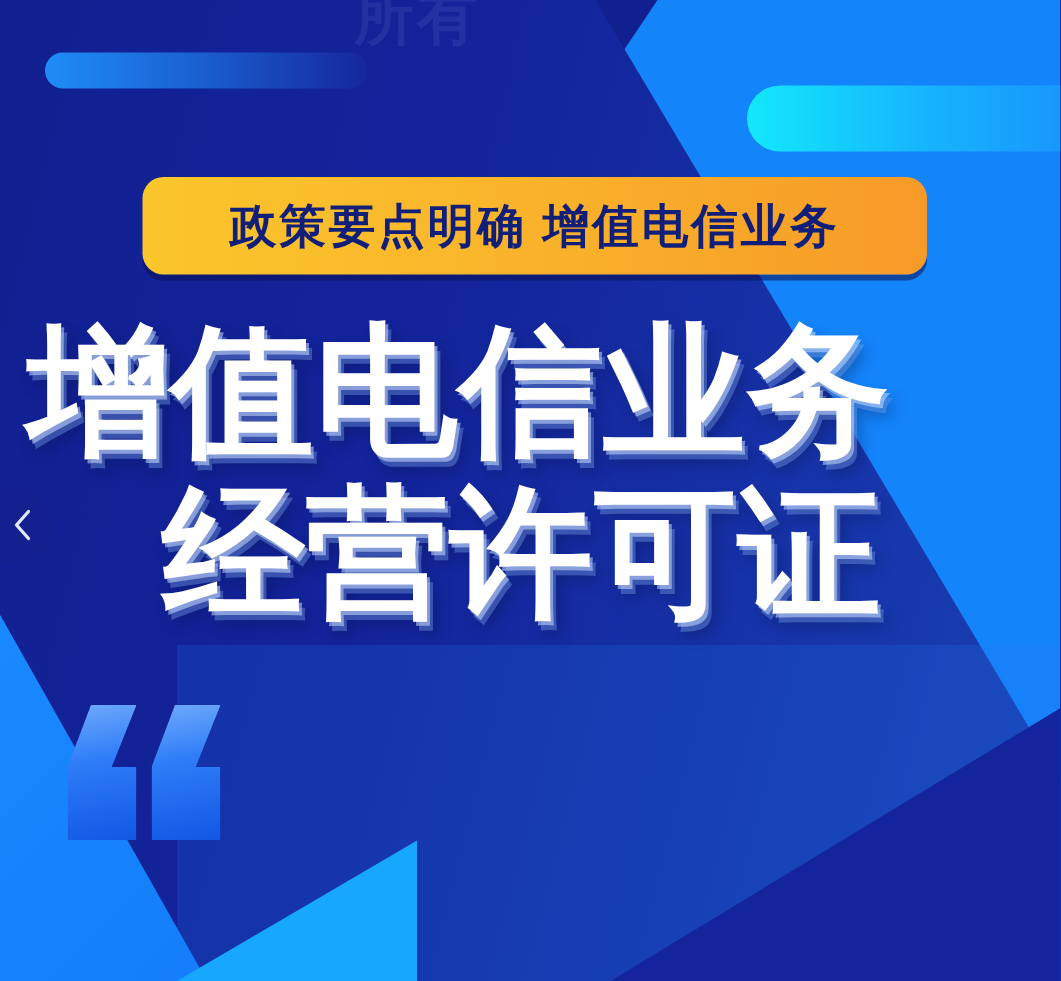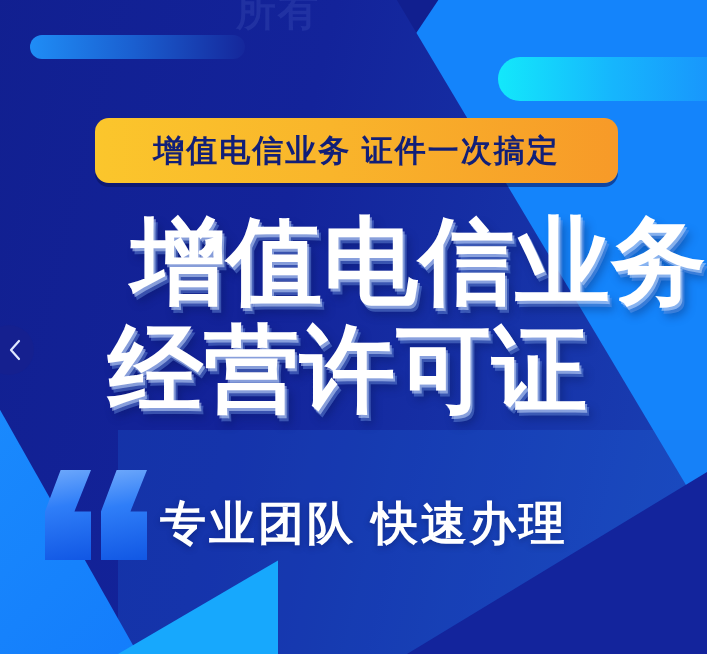--- a/index.html
+++ b/index.html
@@ -114,21 +114,21 @@
     font-weight:900;
     line-height:.99;
     color:#ffffff;
     white-space:nowrap;
     letter-spacing:1px;
     text-shadow:
       2px 3px 0 rgba(200,220,255,.55),
       4px 6px 0 rgba(120,160,235,.40),
       6px 9px 10px rgba(6,16,70,.35);
   }
-  .hl-1{ padding-left:18px;text-align:right; }
+  .hl-1{ padding-left:18px; }
   .hl-2{ padding-left:80px; margin-top:14px;margin-left:28px; }
 
   
   .quote{
     position:absolute;
     left:45px;top:470px;
     width:116px;height:92px;
   }
   .quote span{
     position:absolute;
@@ -176,34 +176,33 @@
   <div class="bg-tri-bl"></div>
   <div class="bg-sliver"></div>
   <div class="bg-wedge-br"></div>
 
   <div class="watermark">所有</div>
 
   <div class="pill pill-left"></div>
   <div class="pill pill-right"></div>
 
   <div class="ribbon">
-    <div class="ribbon-text">增值电信业务 证件一次搞定</div>
+    <div class="ribbon-text">政策要点明确 增值电信业务</div>
   </div>
 
   <div class="headline">
     <div class="hl-line hl-1">增值电信业务</div>
     <div class="hl-line hl-2">经营许可证</div>
   </div>
 
   <div class="quote">
     <span class="q1"></span>
     <span class="q2"></span>
   </div>
 
-  <div class="subline">专业团队 快速办理</div>
 
   <div class="nav-prev" title="上一张">
     <svg width="14" height="22" viewBox="0 0 14 22">
       <polyline points="11,2 3,11 11,20" fill="none" stroke="#dfe8ff" stroke-width="2.2" stroke-linecap="round" stroke-linejoin="round"></polyline>
     </svg>
   </div>
 
 </div>
 
 </body></html>

